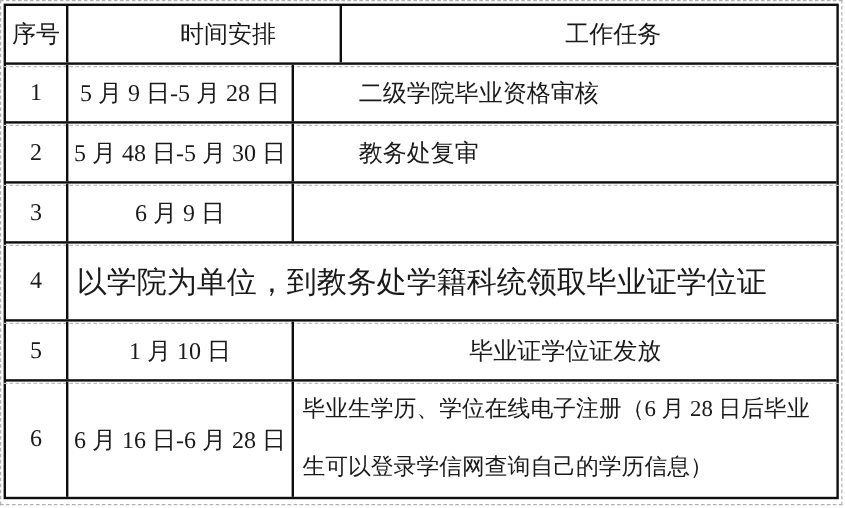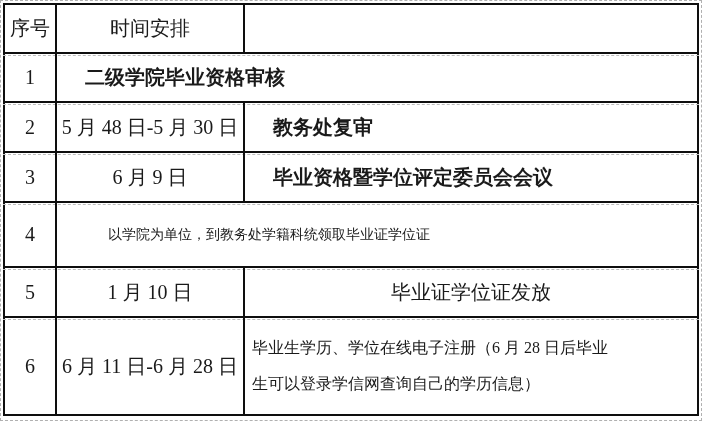--- a/index.html
+++ b/index.html
@@ -43,21 +43,21 @@
   }
   .row:last-child { border-bottom: none; flex: 1 1 auto; }
   
   .row:not(:last-child)::after {
     content: "";
     position: absolute;
     left: -2px; right: -2px; bottom: -4px;
     border-top: 1px dashed #bdbdbd;
     pointer-events: none;
   }
-  .h-head { height: 49px; }
+  .h-head { height: 49px; gap: 40px; }
   .h-r1 { height: 49px; }
   .h-r2 { height: 50px; }
   .h-r3 { height: 50px; }
   .h-r4 { height: 65px; }
   .h-r5 { height: 50px; }
   .cell {
     box-sizing: border-box;
     display: flex;
     align-items: center;
     overflow: hidden;
@@ -72,65 +72,66 @@
     width: 188px;
     border-right: 2px solid #0e0e0e;
     justify-content: center;
   }
   .col-task {
     flex: 1;
     padding-left: 7px;
     justify-content: flex-start;
   }
   .head .cell { justify-content: center; padding-left: 0; }
-  .task-indent { padding-left: 28px; font-weight: bold; }
+  .task-indent { padding-left: 54px; }
   .task-center { justify-content: center; padding-left: 0; }
-  .task-long { font-size: 14px; margin-left: 44px; }
-  .task-twoline { line-height: 36px; font-size: 16px; }
+  .task-long { font-size: 25px; }
+  .task-twoline { line-height: 48px; font-size: 19px; }
 </style>
 </head>
 <body>
 
 <div class="page-frame"></div>
 
 <div class="schedule-table">
 
   <div class="row head h-head">
     <div class="cell col-no">序号</div>
     <div class="cell col-time">时间安排</div>
+    <div class="cell col-task">工作任务</div>
   </div>
 
   <div class="row h-r1">
     <div class="cell col-no">1</div>
+    <div class="cell col-time">5 月 9 日-5 月 28 日</div>
     <div class="cell col-task task-indent">二级学院毕业资格审核</div>
   </div>
 
   <div class="row h-r2">
     <div class="cell col-no">2</div>
     <div class="cell col-time">5 月 48 日-5 月 30 日</div>
     <div class="cell col-task task-indent">教务处复审</div>
   </div>
 
   <div class="row h-r3">
     <div class="cell col-no">3</div>
     <div class="cell col-time">6 月 9 日</div>
-    <div class="cell col-task task-indent">毕业资格暨学位评定委员会会议</div>
   </div>
 
   <div class="row h-r4">
     <div class="cell col-no">4</div>
     <div class="cell col-task task-long">以学院为单位，到教务处学籍科统领取毕业证学位证</div>
   </div>
 
   <div class="row h-r5">
     <div class="cell col-no">5</div>
     <div class="cell col-time">1 月 10 日</div>
     <div class="cell col-task task-center">毕业证学位证发放</div>
   </div>
 
   <div class="row">
     <div class="cell col-no">6</div>
-    <div class="cell col-time">6 月 11 日-6 月 28 日</div>
+    <div class="cell col-time">6 月 16 日-6 月 28 日</div>
     <div class="cell col-task task-twoline">毕业生学历、学位在线电子注册（6 月 28 日后毕业
 生可以登录学信网查询自己的学历信息）</div>
   </div>
 
 </div>
 
 </body></html>

